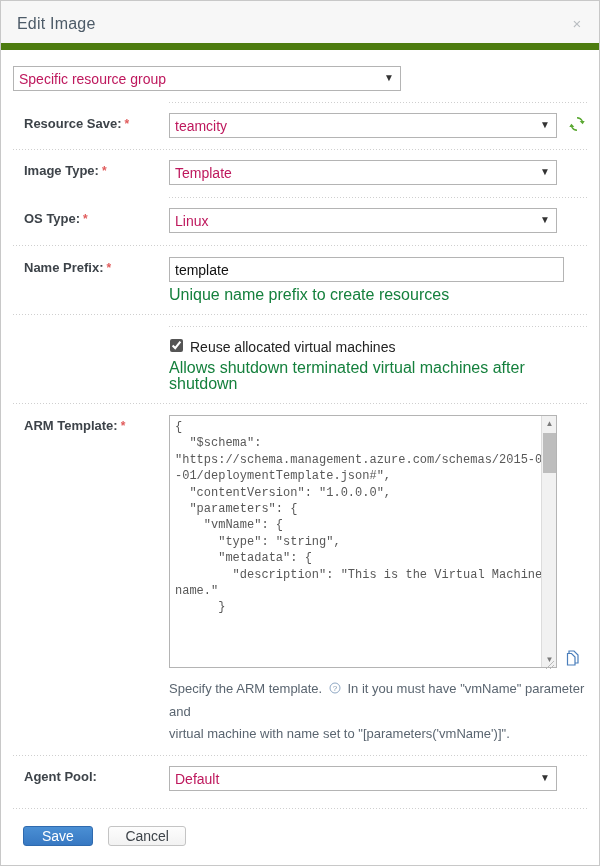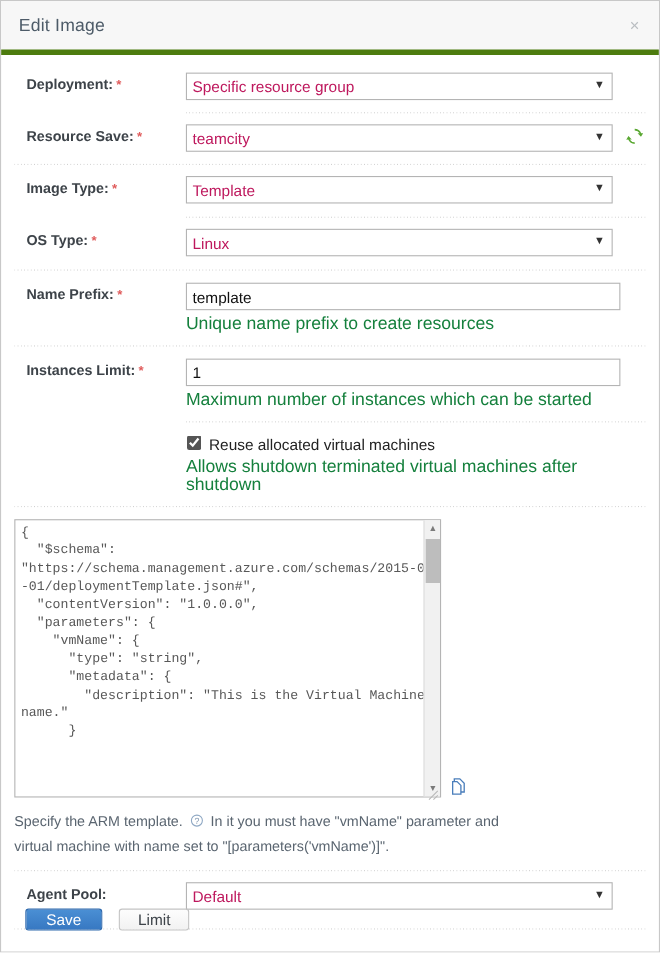--- a/index.html
+++ b/index.html
@@ -15,21 +15,21 @@
     width: 600px; height: 866px;
     background: #ffffff;
     border: 1px solid #c8c8c8;
     overflow: hidden;
   }
   
   .dialog-header {
     position: relative;
     height: 49px;
     background: #f7f7f7;
-    border-bottom: 5px solid #4d7c0f;
+    border-bottom: 7px solid #4d7c0f;
     text-decoration: underline;
   }
   .dialog-title {
     position: absolute;
     left: 16px; top: 14px;
     font-size: 16px;
     color: #4d5b68;
     letter-spacing: .2px;
   }
   .close-icon {
@@ -257,23 +257,20 @@
 <div class="dialog">
 
   <div class="dialog-header">
     <div class="dialog-title">Edit Image</div>
     <div class="close-icon">×</div>
   </div>
 
   <div class="dialog-body">
 
     <div class="row" style="padding-top:16px;">
-      <div class="label-col">
-        <span>Deployment:</span><span class="req">*</span>
-      </div>
       <div class="field-col">
         <span class="select-wrap">
           <select class="ui-select">
             <option>Specific resource group</option>
           </select>
           <span class="select-arrow">▼</span>
         </span>
       </div>
     </div>
 
@@ -338,46 +335,40 @@
         <span>Name Prefix:</span><span class="req">*</span>
       </div>
       <div class="field-col">
         <input class="ui-text" type="text" value="template" style="">
         <div class="hint">Unique name prefix to create resources</div>
       </div>
     </div>
 
     <div class="sep-full" style="margin-top:11px;"></div>
 
-    <div class="row" style="padding-top:11px;">
-      <div class="label-col">
-        <span>Instances Limit:</span><span class="req">*</span>
-      </div>
-      <div class="field-col">
-        <input class="ui-text" type="text" value="1" style="">
-        <div class="hint">Maximum number of instances which can be started</div>
-      </div>
-    </div>
 
     <div class="sep-short" style="margin-top:11px;"></div>
 
     <div class="row" style="padding-top:10px;">
       <div class="label-col"></div>
       <div class="field-col">
         <label class="check-line">
           <input class="ui-check" type="checkbox" checked="" style="">
           <span class="check-label">Reuse allocated virtual machines</span>
         </label>
         <div class="hint">Allows shutdown terminated virtual machines after shutdown</div>
       </div>
     </div>
 
     <div class="sep-full" style="margin-top:11px;"></div>
 
     <div class="row" style="padding-top:11px;">
+      <div class="label-col">
+        <span>ARM Template:</span><span class="req">*</span>
+      </div>
       <div class="field-col">
         <div class="ta-wrap">
           <textarea class="ui-textarea" spellcheck="false" style="">{
   "$schema":
 "https://schema.management.azure.com/schemas/2015-01-01/deploymentTemplate.json#",
   "contentVersion": "1.0.0.0",
   "parameters": {
     "vmName": {
       "type": "string",
       "metadata": {
@@ -426,16 +417,16 @@
           <span class="select-arrow">▼</span>
         </span>
       </div>
     </div>
 
     <div class="sep-full" style="margin-top:17px;"></div>
   </div>
 
   <div class="dialog-footer">
     <button class="btn btn-save">Save</button>
-    <button class="btn btn-cancel">Limit</button>
+    <button class="btn btn-cancel">Cancel</button>
   </div>
 
 </div>
 
 </body></html>

